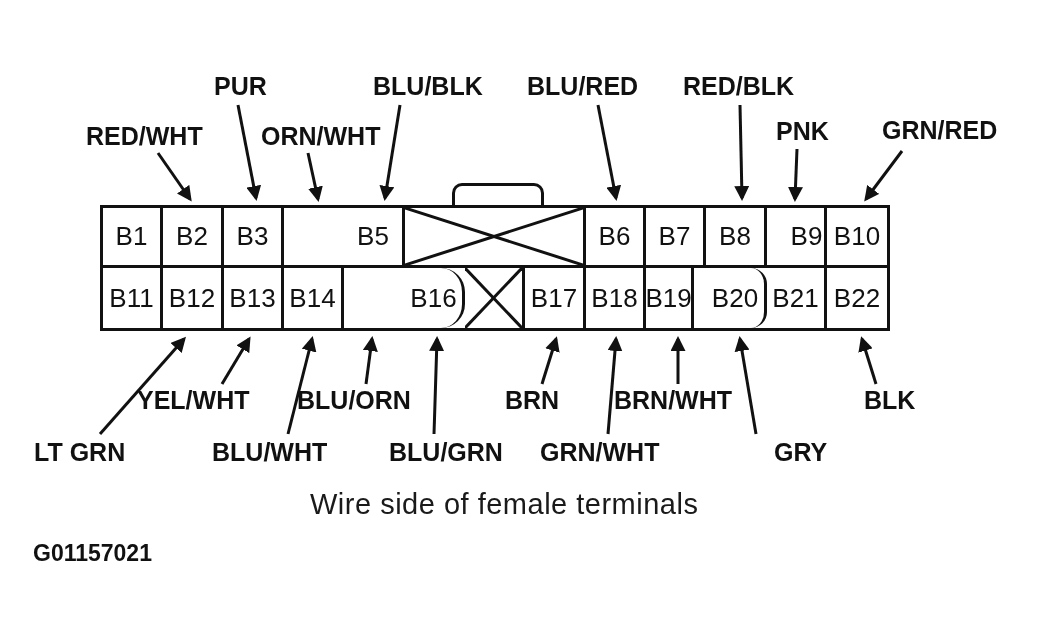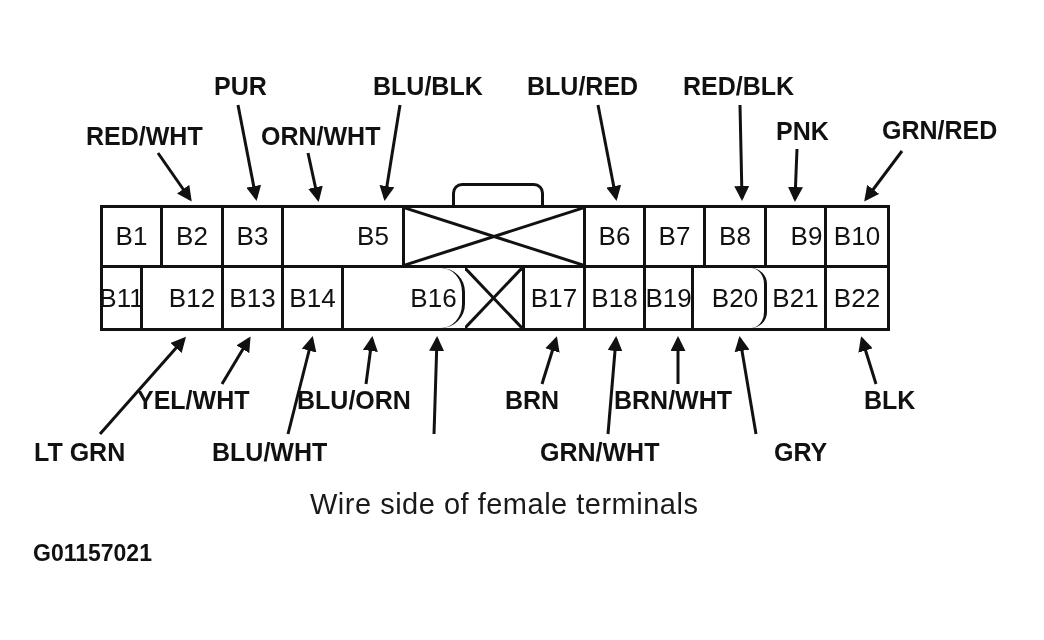--- a/index.html
+++ b/index.html
@@ -119,20 +119,21 @@
   <div class="wire-label" style="left:373px; top:72px;">BLU/BLK</div>
   <div class="wire-label" style="left:527px; top:72px;">BLU/RED</div>
   <div class="wire-label" style="left:683px; top:72px;">RED/BLK</div>
   <div class="wire-label" style="left:776px; top:117px;">PNK</div>
   <div class="wire-label" style="left:882px; top:116px;">GRN/RED</div>
 
   <div class="wire-label" style="left:34px;  top:438px;">LT GRN</div>
   <div class="wire-label" style="left:137px; top:386px;">YEL/WHT</div>
   <div class="wire-label" style="left:212px; top:438px;">BLU/WHT</div>
   <div class="wire-label" style="left:297px; top:386px;">BLU/ORN</div>
+  <div class="wire-label" style="left:389px; top:438px;">BLU/GRN</div>
   <div class="wire-label" style="left:505px; top:386px;">BRN</div>
   <div class="wire-label" style="left:540px; top:438px;">GRN/WHT</div>
   <div class="wire-label" style="left:614px; top:386px;">BRN/WHT</div>
   <div class="wire-label" style="left:774px; top:438px;">GRY</div>
   <div class="wire-label" style="left:864px; top:386px;">BLK</div>
 
   <div class="latch"></div>
 
   <div class="connector">
     <div class="row row-top">
@@ -146,21 +147,21 @@
           <line x1="100" y1="0" x2="0" y2="100" stroke="#111111" stroke-width="3" vector-effect="non-scaling-stroke"></line>
         </svg>
       </div>
       <div class="cell" style="left:483px; width:60px;">B6</div>
       <div class="cell" style="left:543px; width:60px;">B7</div>
       <div class="cell" style="left:603px; width:61px;">B8</div>
       <div class="cell" style="left:664px; width:60px;padding-left:22px;">B9</div>
       <div class="cell last" style="left:724px; width:60px;">B10</div>
     </div>
     <div class="row row-bottom">
-      <div class="cell" style="left:0;     width:40px;">B11</div>
+      <div class="cell" style="left:0;     width:60px;">B11</div>
       <div class="cell" style="left:60px;  width:61px;">B12</div>
       <div class="cell" style="left:121px; width:60px;">B13</div>
       <div class="cell" style="left:181px; width:60px;">B14</div>
       <div class="cell" style="left:302px; width:60px;border-radius:24px;">B16</div>
       <div class="cell crossed" style="left:362px; width:60px;">
         <svg viewBox="0 0 100 100" preserveAspectRatio="none">
           <line x1="0" y1="0" x2="100" y2="100" stroke="#111111" stroke-width="3" vector-effect="non-scaling-stroke"></line>
           <line x1="100" y1="0" x2="0" y2="100" stroke="#111111" stroke-width="3" vector-effect="non-scaling-stroke"></line>
         </svg>
       </div>

